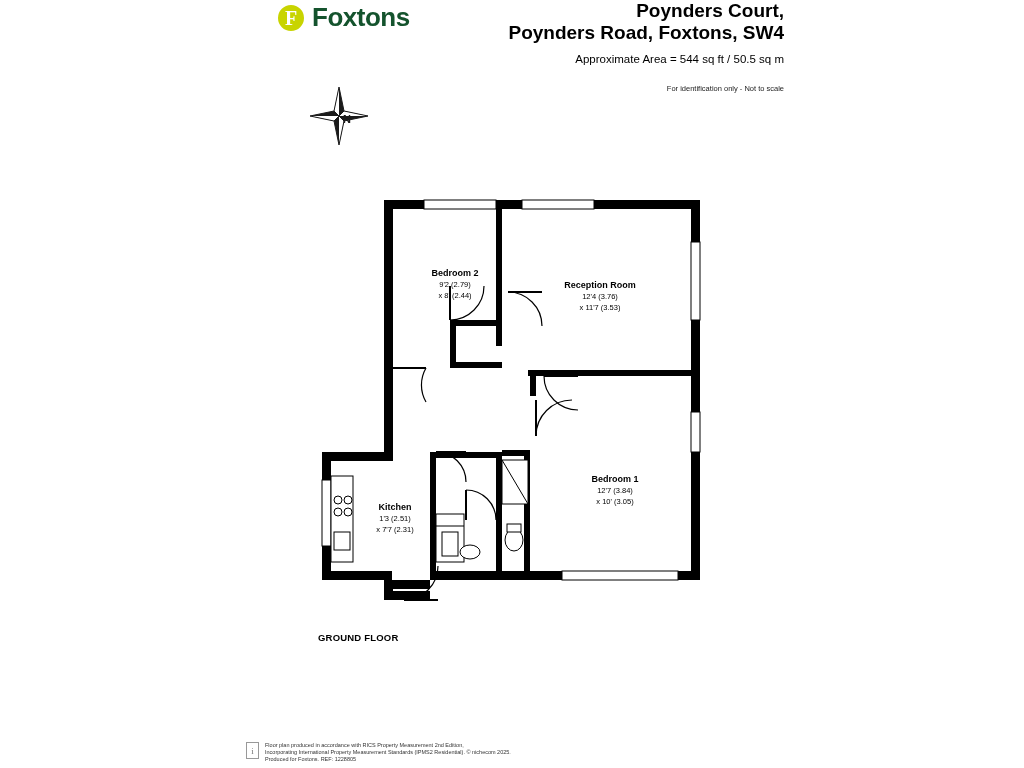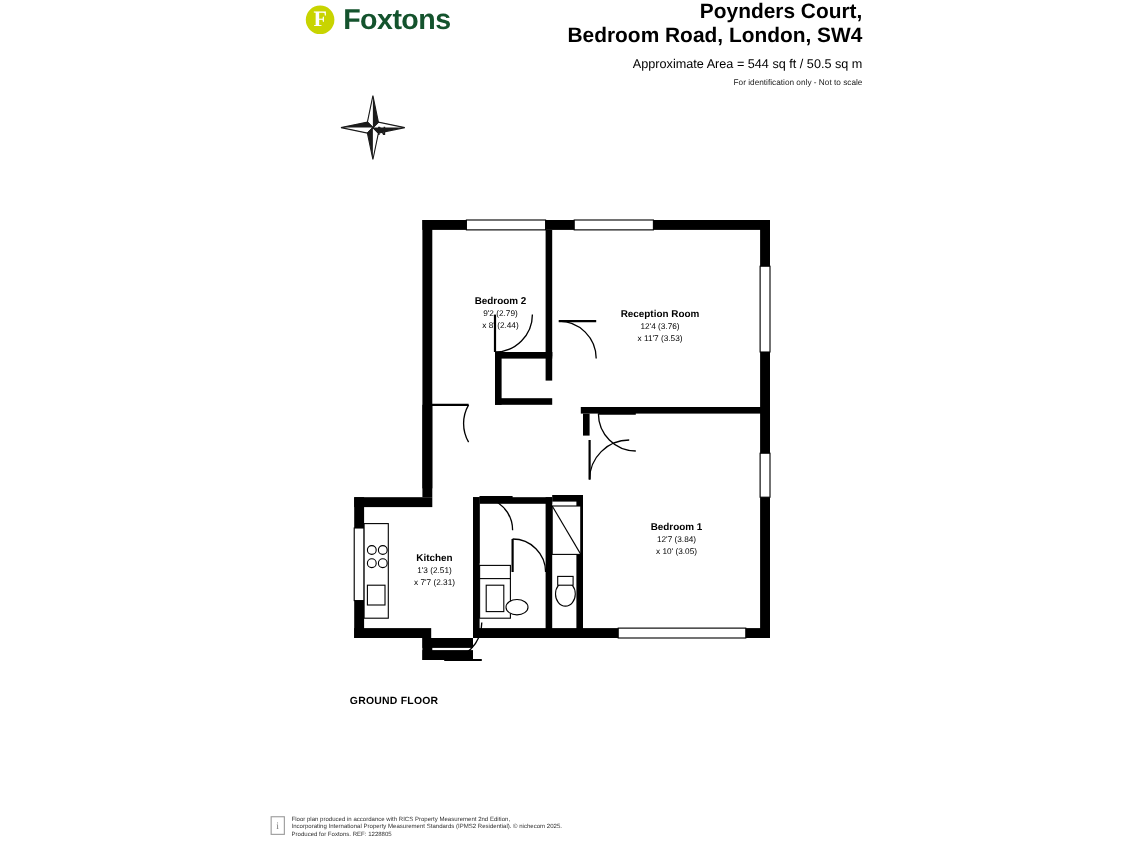--- a/index.html
+++ b/index.html
@@ -65,21 +65,21 @@
     line-height: 22px;
     letter-spacing: 0px;
   }
   #title-block .area {
     font-size: 11.5px;
     font-weight: normal;
     margin-top: 9px;
   }
   #title-block .note {
     font-size: 7.5px;
-    margin-top: 5px;
+    margin-top: 19px;
     color: #222;
   }
 
   
   #compass {
     position: absolute;
     left: 308px;
     top: 85px;
     width: 62px;
     height: 62px;
@@ -152,21 +152,21 @@
 
 <div id="brand">
   <div class="logo-mark">
     <span>F</span>
   </div>
   <div class="logo-word">Foxtons</div>
 </div>
 
 <div id="title-block">
   <div class="t1">Poynders Court,</div>
-  <div class="t2">Bedroom Road, London, SW4</div>
+  <div class="t2">Poynders Road, Foxtons, SW4</div>
   <div class="area">Approximate Area = 544 sq ft / 50.5 sq m</div>
   <div class="note">For identification only - Not to scale</div>
 </div>
 
 <div id="compass">
   <svg width="62" height="62" viewBox="0 0 62 62">
 
     <polygon points="31,2 36,26 31,31 26,26" fill="#1b1b1b"></polygon>
     <polygon points="31,60 26,36 31,31 36,36" fill="#1b1b1b"></polygon>
     <polygon points="2,31 26,26 31,31 26,36" fill="#1b1b1b"></polygon>

